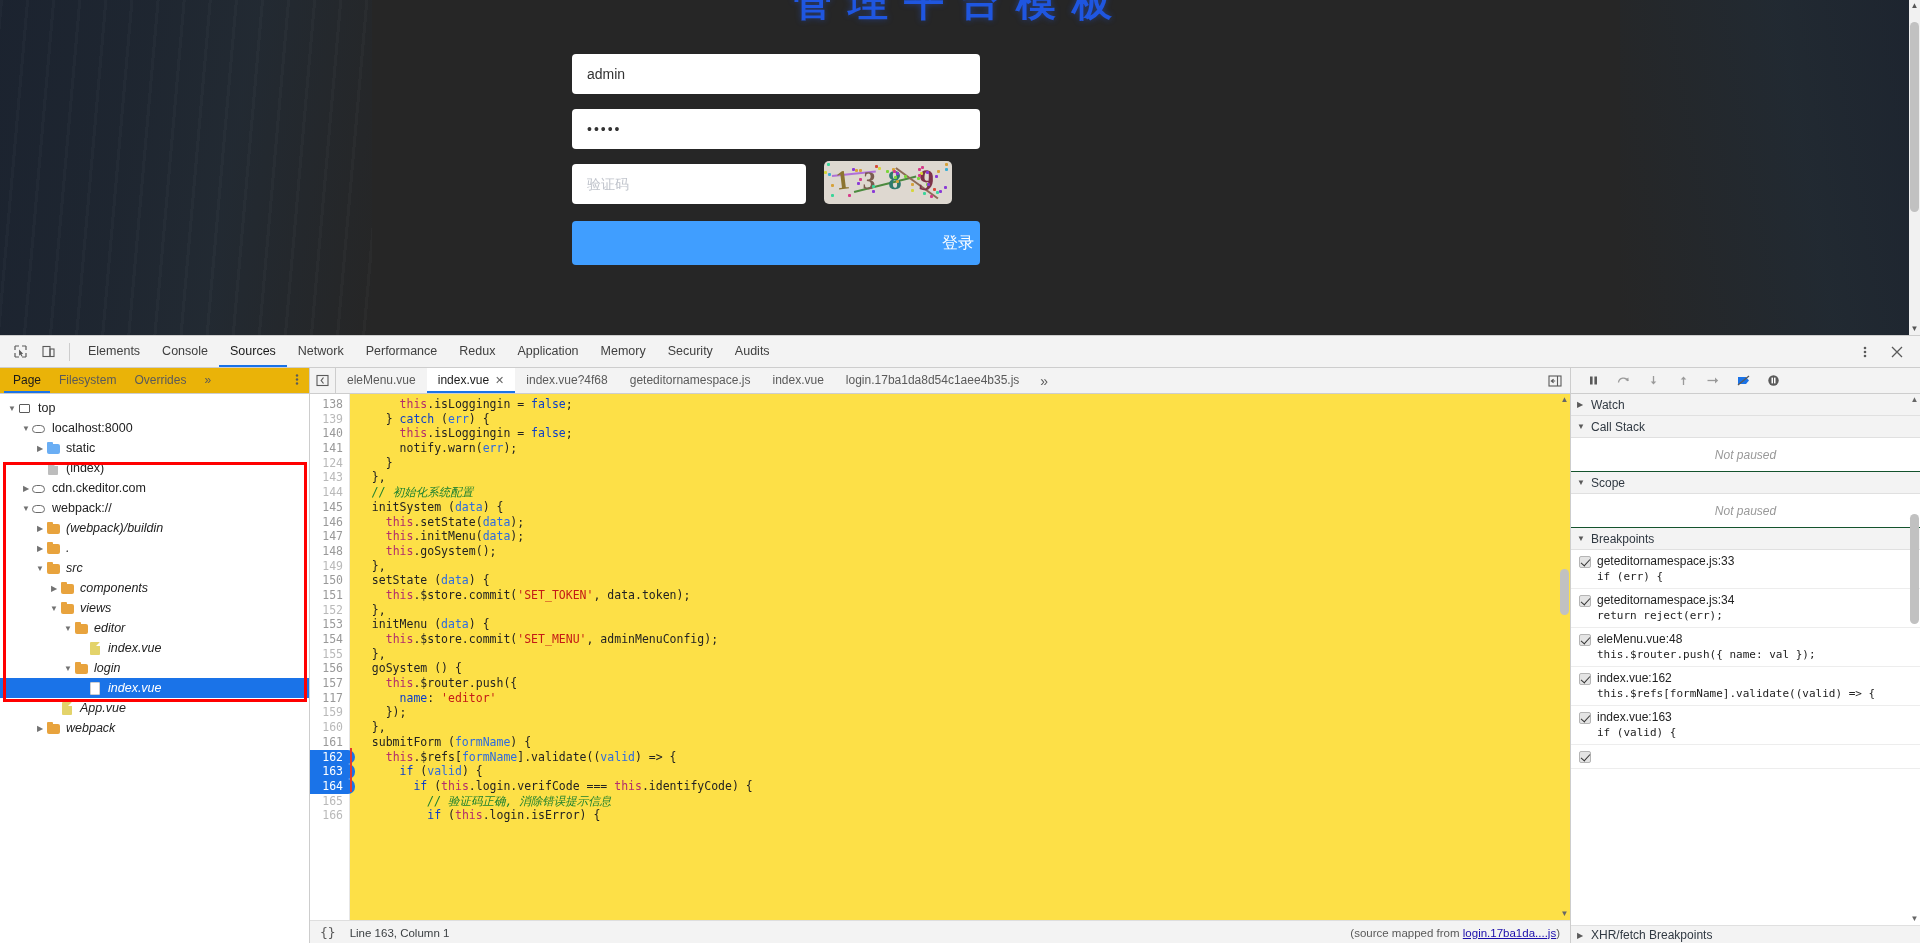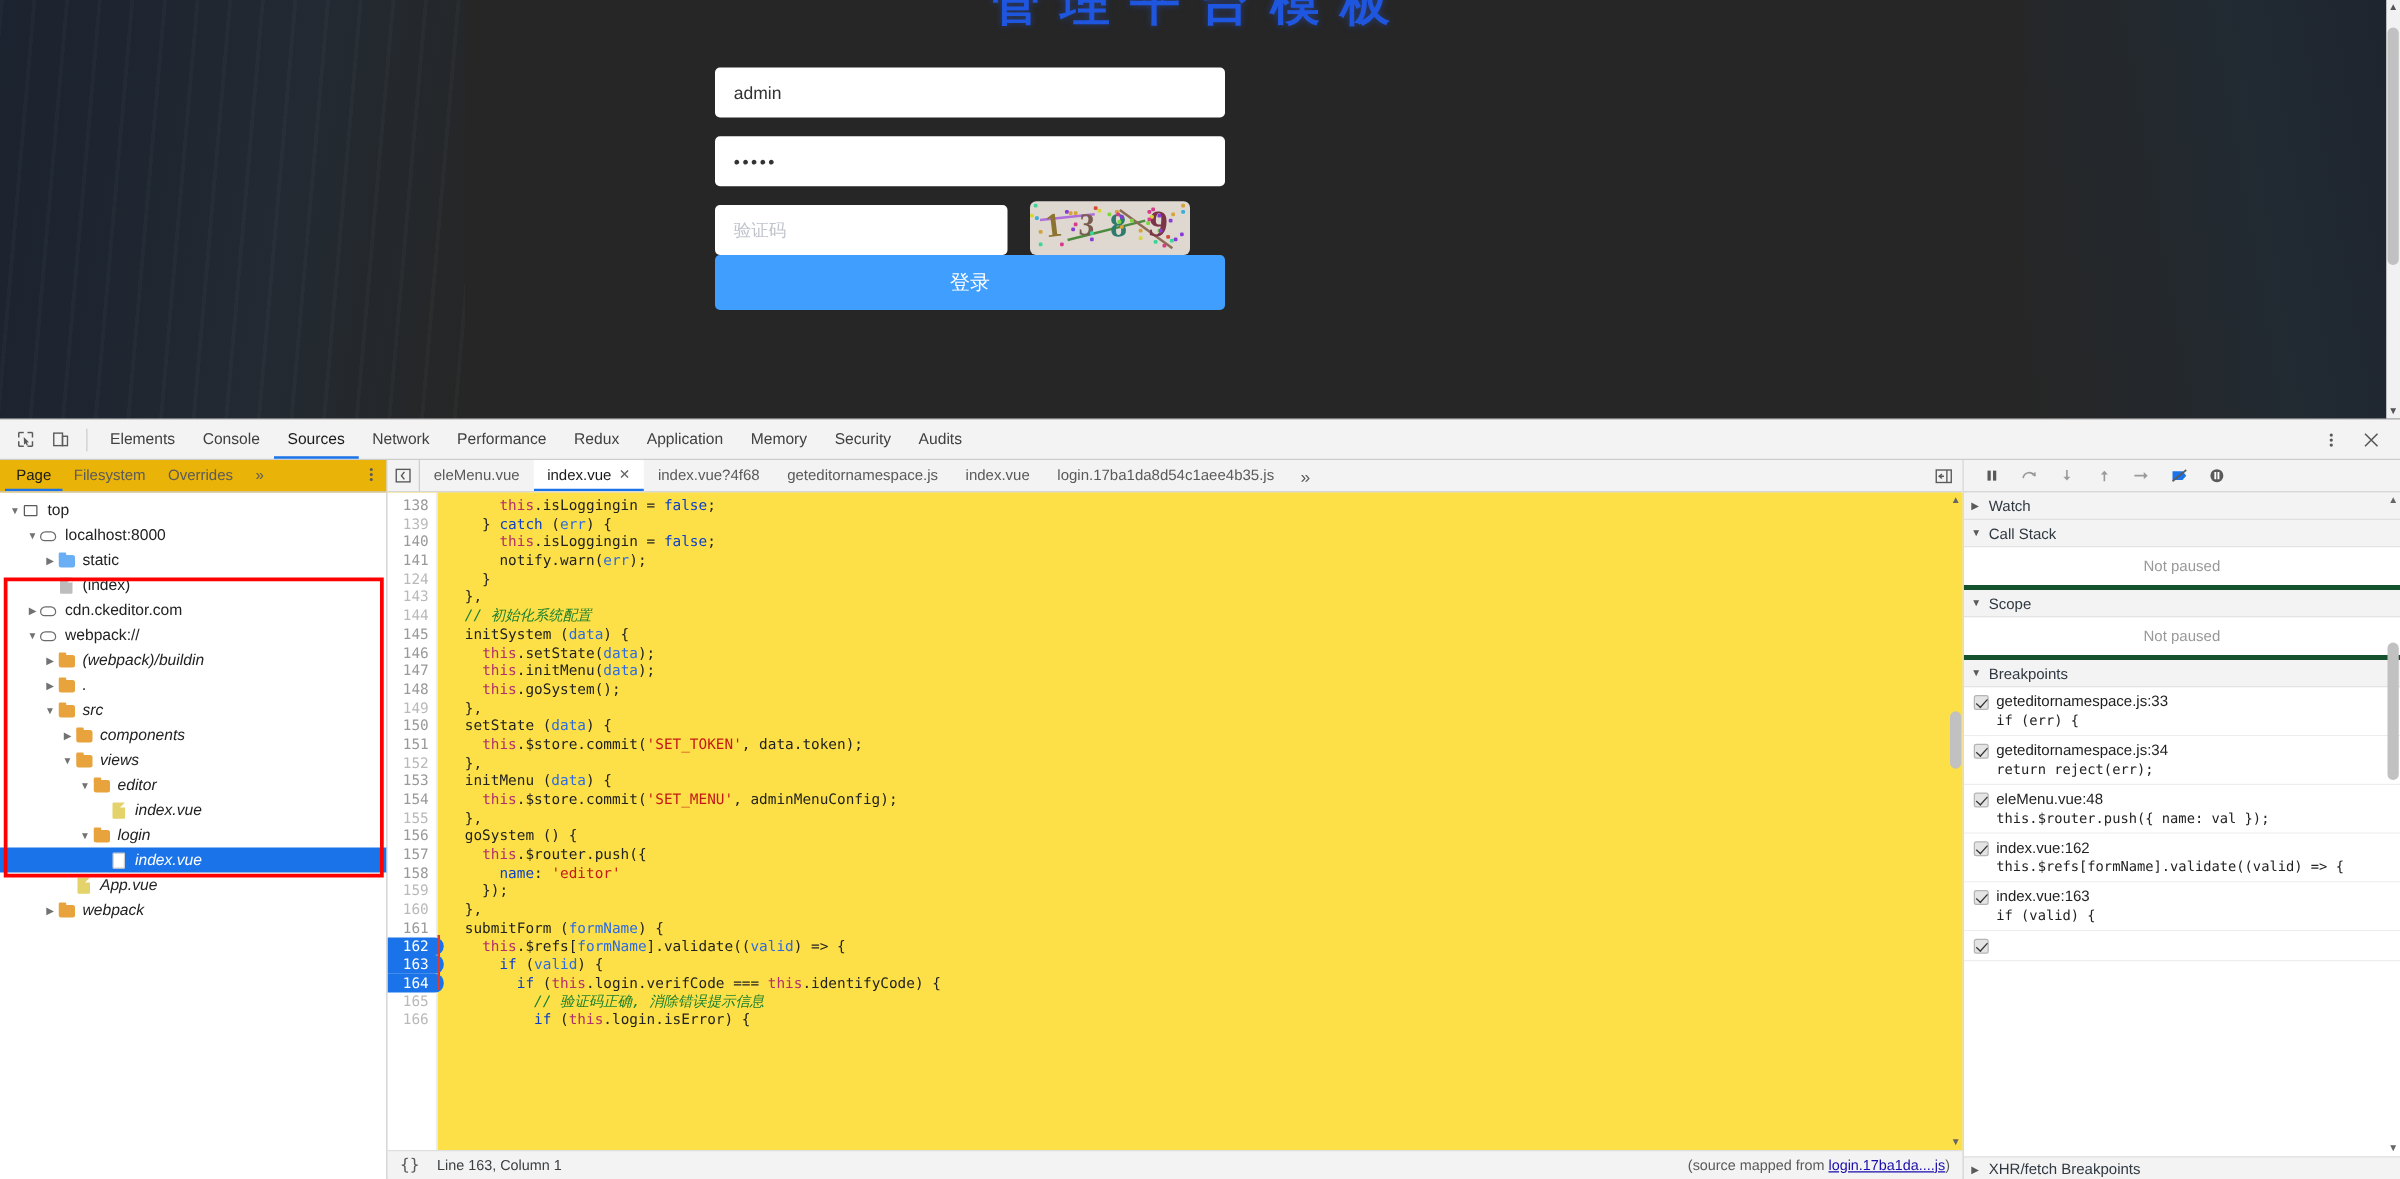--- a/index.html
+++ b/index.html
@@ -56,23 +56,24 @@
   .cap-d0 { left:12px;  top:4px;  font-size:27px; color:#8c7430; transform:rotate(-7deg); }
   .cap-d1 { left:39px;  top:6px;  font-size:25px; color:#7a5c4e; transform:rotate(4deg); }
   .cap-d2 { left:64px;  top:4px;  font-size:27px; color:#2e7a6d; transform:rotate(-3deg); }
   .cap-d3 { left:95px;  top:2px;  font-size:30px; color:#7c3248; transform:rotate(6deg); }
   .cap-line { position:absolute; height:1.5px; transform-origin:left center; }
   .cap-l0 { left:8px;  top:14px; width:44px; background:#b06fd8; transform:rotate(-6deg); }
   .cap-l1 { left:30px; top:30px; width:64px; background:#4c8a3f; transform:rotate(-14deg); }
   .cap-l2 { left:72px; top:6px;  width:52px; background:#8d6a55; transform:rotate(36deg); }
   .dot { position:absolute; width:3px; height:3px; border-radius:1px; }
   #login-button {
-    width:408px; height:44px; border:none; border-radius:4px;
+    width:408px; height:44px; margin-top:17px; border:none; border-radius:4px;
     background:#409eff; color:#fff; font-size:16px; cursor:pointer;
     font-family:"Liberation Sans", sans-serif;
+    text-align:right;
   }
   #page-scrollbar {
     position:absolute; right:0; top:0; width:11px; height:335px; background:#f1f1f1;
   }
   #page-scrollbar .thumb {
     position:absolute; left:1px; top:22px; width:9px; height:190px; background:#c1c1c1; border-radius:5px;
   }
   #page-scrollbar .arr { position:absolute; left:0; width:11px; height:12px; color:#555; font-size:8px; text-align:center; line-height:12px;}
 
   
@@ -196,21 +197,21 @@
   }
   .dbg-btn { width:28px; height:24px; display:flex; align-items:center; justify-content:center; cursor:pointer; }
   #debug-sections { flex:1; overflow:hidden; position:relative; }
   .section-header {
     height:22px; display:flex; align-items:center; gap:5px; padding-left:6px;
     background:#f3f3f3; border-bottom:1px solid #e0e0e0; font-size:12px; color:#303942; cursor:pointer;
   }
   .caret { font-size:8px; color:#5a5a5a; width:9px; }
   .section-empty {
     height:34px; display:flex; align-items:center; justify-content:center;
-    font-size:12px; color:#999; background:#fff; border-bottom:4px solid #14532d;
+    font-size:12px; color:#999; background:#fff; border-bottom:1px solid #14532d;font-style:italic;
   }
   .bp-item {
     padding:4px 6px 5px 8px; border-bottom:1px solid #ededed; background:#fff;
     display:flex; gap:6px; align-items:flex-start; cursor:pointer;
   }
   .bp-check {
     width:12px;height:12px;flex:0 0 auto;margin-top:2px;background:#e4e4e4;border:1px solid #b5b5b5;
     border-radius:2px;position:relative;
   }
   .bp-check:after{
@@ -542,21 +543,21 @@
             <div class="ln">148</div>
             <div class="ln dim">149</div>
             <div class="ln">150</div>
             <div class="ln">151</div>
             <div class="ln dim">152</div>
             <div class="ln">153</div>
             <div class="ln">154</div>
             <div class="ln dim">155</div>
             <div class="ln">156</div>
             <div class="ln">157</div>
-            <div class="ln">158</div>
+            <div class="ln">117</div>
             <div class="ln dim">159</div>
             <div class="ln dim">160</div>
             <div class="ln">161</div>
             <div class="ln bp">162</div>
             <div class="ln bp">163</div>
             <div class="ln bp">164</div>
             <div class="ln dim">165</div>
             <div class="ln dim">166</div>
           </div>
         <div id="code-lines"><div class="cl">      <span class="k-this">this</span>.isLoggingin = <span class="k-kw">false</span>;</div><div class="cl">    } <span class="k-kw">catch</span> (<span class="k-par">err</span>) {</div><div class="cl">      <span class="k-this">this</span>.isLoggingin = <span class="k-kw">false</span>;</div><div class="cl">      notify.warn(<span class="k-par">err</span>);</div><div class="cl">    }</div><div class="cl">  },</div><div class="cl">  <span class="k-cm">// 初始化系统配置</span></div><div class="cl">  initSystem (<span class="k-par">data</span>) {</div><div class="cl">    <span class="k-this">this</span>.setState(<span class="k-par">data</span>);</div><div class="cl">    <span class="k-this">this</span>.initMenu(<span class="k-par">data</span>);</div><div class="cl">    <span class="k-this">this</span>.goSystem();</div><div class="cl">  },</div><div class="cl">  setState (<span class="k-par">data</span>) {</div><div class="cl">    <span class="k-this">this</span>.$store.commit(<span class="k-str">'SET_TOKEN'</span>, data.token);</div><div class="cl">  },</div><div class="cl">  initMenu (<span class="k-par">data</span>) {</div><div class="cl">    <span class="k-this">this</span>.$store.commit(<span class="k-str">'SET_MENU'</span>, adminMenuConfig);</div><div class="cl">  },</div><div class="cl">  goSystem () {</div><div class="cl">    <span class="k-this">this</span>.$router.push({</div><div class="cl">      <span class="k-kw">name</span>: <span class="k-str">'editor'</span></div><div class="cl">    });</div><div class="cl">  },</div><div class="cl">  submitForm (<span class="k-par">formName</span>) {</div><div class="cl">    <span class="k-this">this</span>.$refs[<span class="k-par">formName</span>].validate((<span class="k-par">valid</span>) =&gt; {</div><div class="cl">      <span class="k-kw">if</span> (<span class="k-par">valid</span>) {</div><div class="cl">        <span class="k-kw">if</span> (<span class="k-this">this</span>.login.verifCode === <span class="k-this">this</span>.identifyCode) {</div><div class="cl">          <span class="k-cm">// 验证码正确, 消除错误提示信息</span></div><div class="cl">          <span class="k-kw">if</span> (<span class="k-this">this</span>.login.isError) {</div></div>

